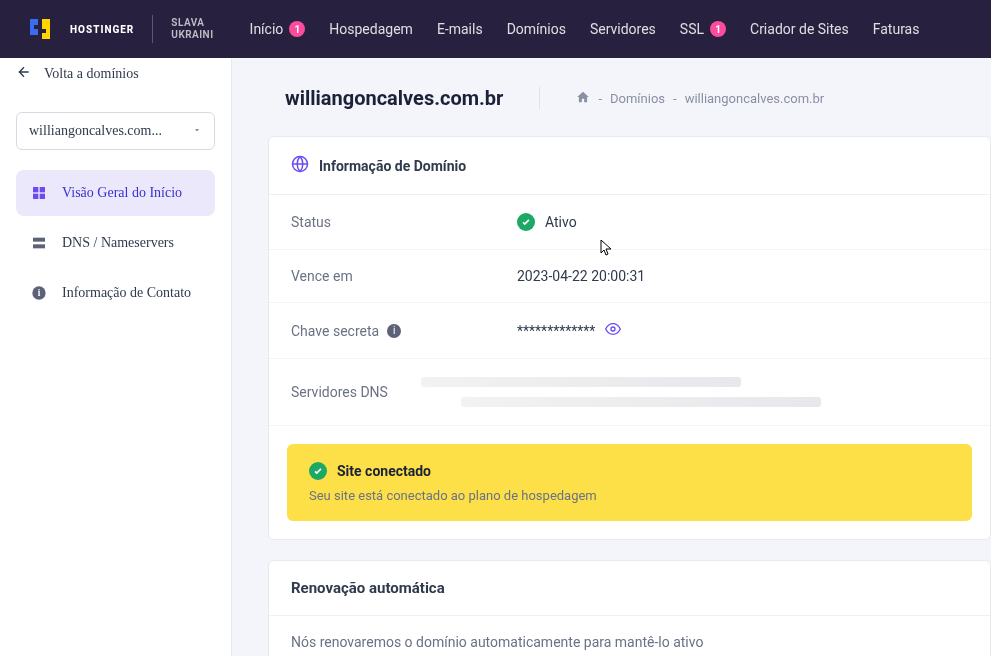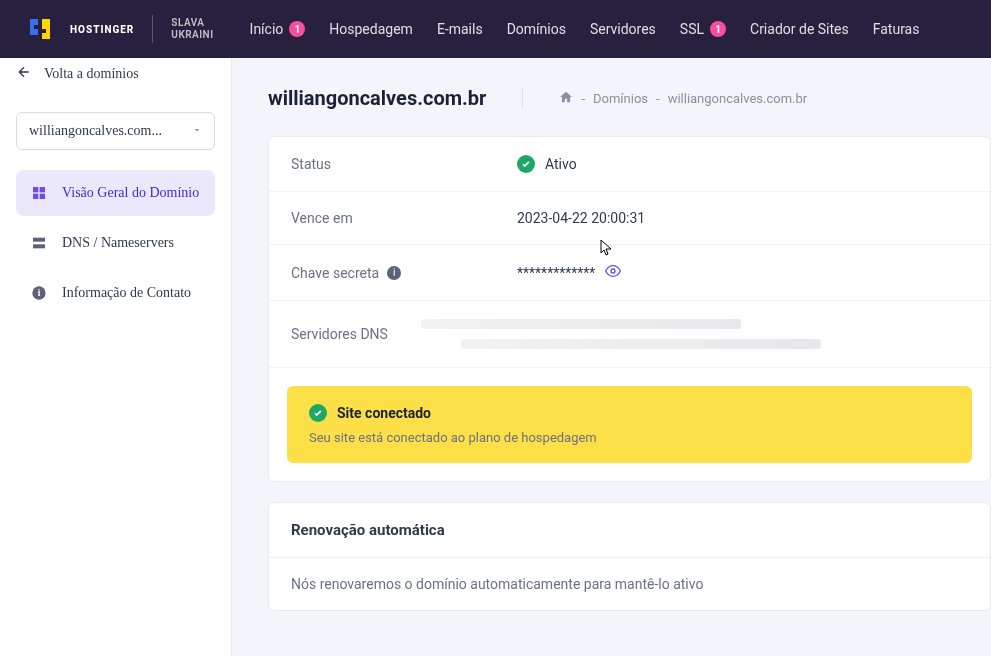--- a/index.html
+++ b/index.html
@@ -20,21 +20,21 @@
 .layout { display: flex; height: calc(656px - 58px); }
 .sidebar { width: 232px; background: #fff; border-right: 1px solid #e8e9ef; padding: 6px 16px; font-family: Liberation Serif, serif; }
 .back-link { display: flex; align-items: center; gap: 12px; font-size: 14px; color: #2f3a4c; cursor: pointer; margin-bottom: 28px; }
 .domain-select { border: 1px solid #d7dae3; border-radius: 6px; padding: 10px 12px; font-size: 14px; color: #2f3a4c; display: flex; align-items: center; justify-content: space-between; cursor: pointer; margin-bottom: 20px; }
 .side-item { display: flex; align-items: center; gap: 14px; padding: 14px 14px; font-size: 14px; color: #2f3a4c; cursor: pointer; border-radius: 8px; margin-bottom: 4px; }
 .side-item.active { background: #ece8fc; color: #3a2fd1; font-weight: 500; }
 .side-icon { width: 18px; height: 18px; flex-shrink: 0; display: inline-flex; align-items: center; justify-content: center; }
 
 
 .main { flex: 1; padding: 28px 0 0 36px; overflow-y: auto; }
-.page-header { display: flex; align-items: center; gap: 36px; margin-bottom: 26px; }
+.page-header { display: flex; align-items: center; gap: 36px; margin-bottom: 26px; margin-left: 17px; }
 .page-title { font-size: 20px; font-weight: 700; color: #1a2138; }
 .breadcrumb { display: flex; align-items: center; gap: 8px; font-size: 13px; color: #8a8fa3; }
 .bc-sep { color: #8a8fa3; }
 .bc-divider { width: 1px; height: 22px; background: #e0e2ea; }
 
 .card { background: #fff; border: 1px solid #e8e9ef; border-radius: 6px; margin-bottom: 20px; }
 .card-header { display: flex; align-items: center; gap: 10px; padding: 18px 22px; font-weight: 700; font-size: 14px; border-bottom: 1px solid #eef0f5; }
 .globe-icon { color: #6c4cf1; }
 .row { display: flex; align-items: center; padding: 18px 22px; border-bottom: 1px solid #f2f3f8; }
 .row:last-child { border-bottom: none; }
@@ -121,21 +121,21 @@
     </div>
     <div class="side-item active">
       <span class="side-icon">
           <svg width="16" height="16" viewBox="0 0 24 24" fill="#6c4cf1">
             <rect x="3" y="3" width="8" height="8"></rect>
             <rect x="13" y="3" width="8" height="8"></rect>
             <rect x="3" y="13" width="8" height="8"></rect>
             <rect x="13" y="13" width="8" height="8"></rect>
           </svg>
         </span>
-      <span>Visão Geral do Domínio</span>
+      <span>Visão Geral do Início</span>
     </div>
     <div class="side-item">
       <span class="side-icon">
           <svg width="16" height="16" viewBox="0 0 24 24" fill="#5c6378">
             <rect x="3" y="4" width="18" height="6"></rect>
             <rect x="3" y="14" width="18" height="6"></rect>
           </svg>
         </span>
       <span>DNS / Nameservers</span>
     </div>
@@ -159,20 +159,27 @@
               <path d="M12 3l10 9h-3v9h-5v-6h-4v6H5v-9H2z"></path>
             </svg></span>
         <span class="bc-sep">-</span>
         <span>Domínios</span>
         <span class="bc-sep">-</span>
         <span>williangoncalves.com.br</span>
       </div>
     </div>
 
     <div class="card">
+      <div class="card-header">
+        <span class="globe-icon"><svg width="18" height="18" viewBox="0 0 24 24" fill="none" stroke="#6c4cf1" stroke-width="2">
+              <circle cx="12" cy="12" r="10"></circle>
+              <path d="M2 12h20M12 2a15 15 0 010 20M12 2a15 15 0 000 20"></path>
+            </svg></span>
+        <span>Informação de Domínio</span>
+      </div>
 
       <div class="row">
         <div class="row-label">Status</div>
         <div class="row-value">
           <span class="check-circle">
               <svg viewBox="0 0 24 24" fill="none" stroke="#fff" stroke-width="4">
                 <path d="M5 13l4 4L19 7"></path>
               </svg>
             </span>
           <span>Ativo</span>

